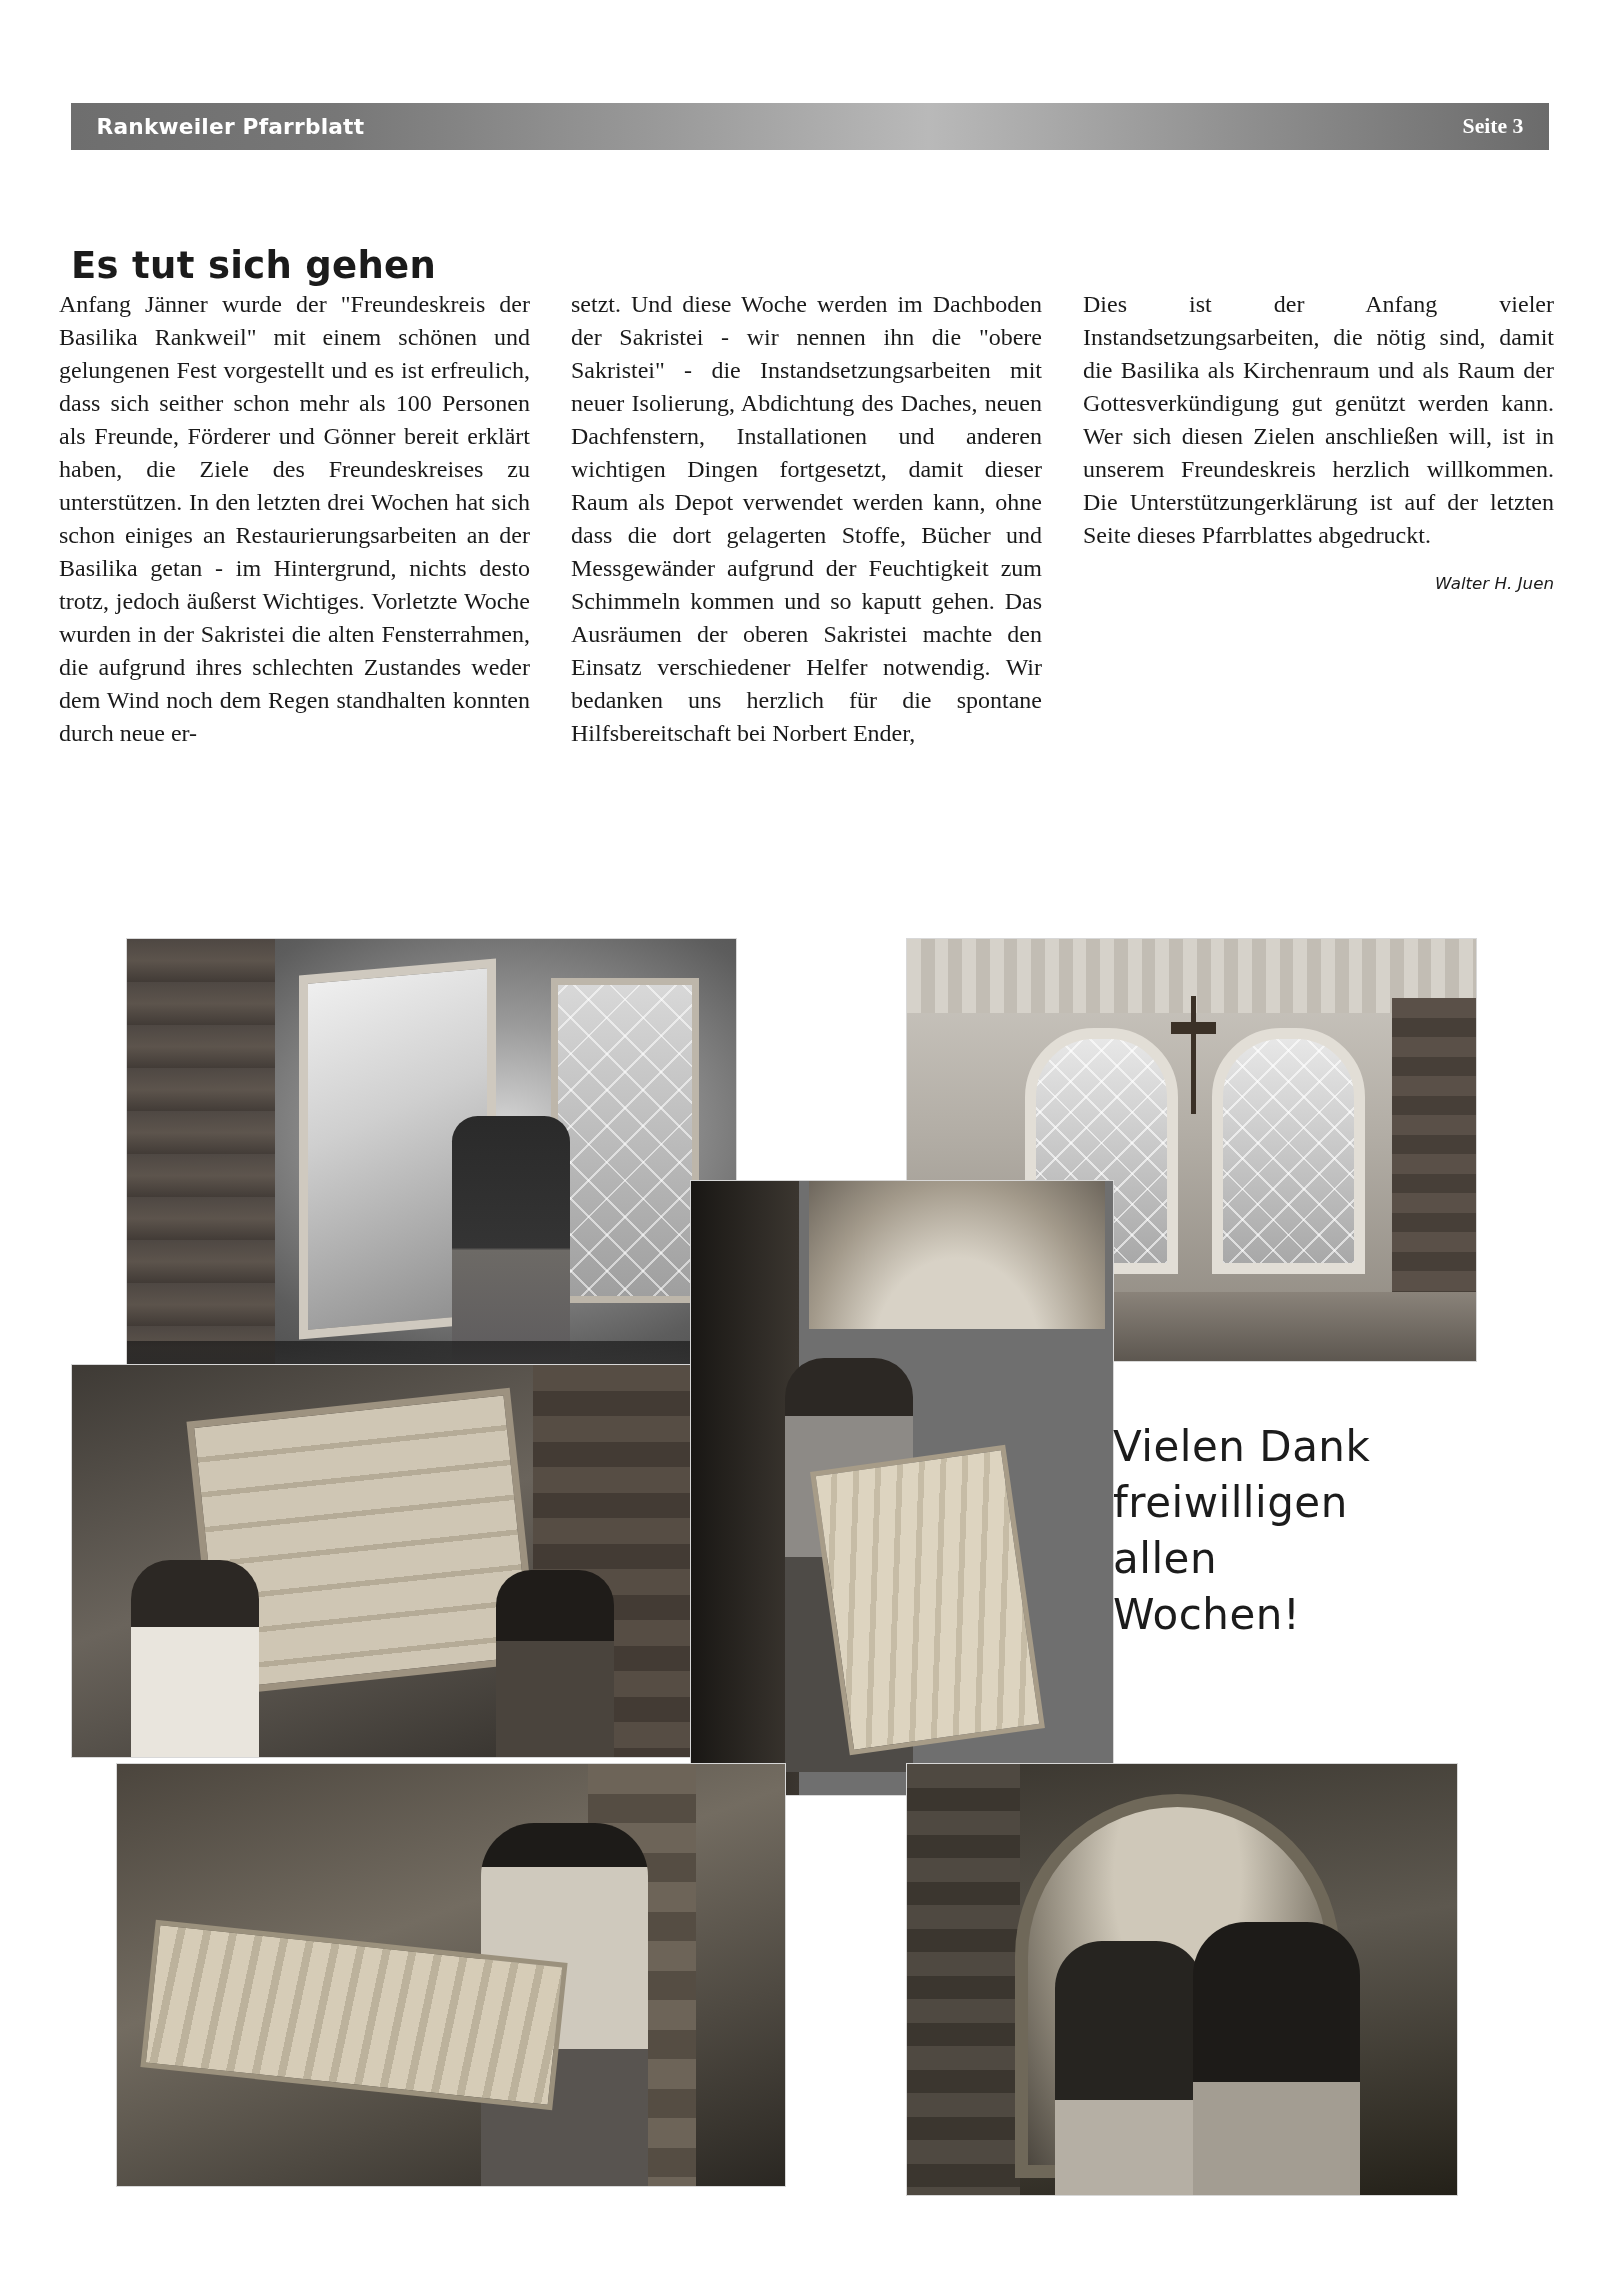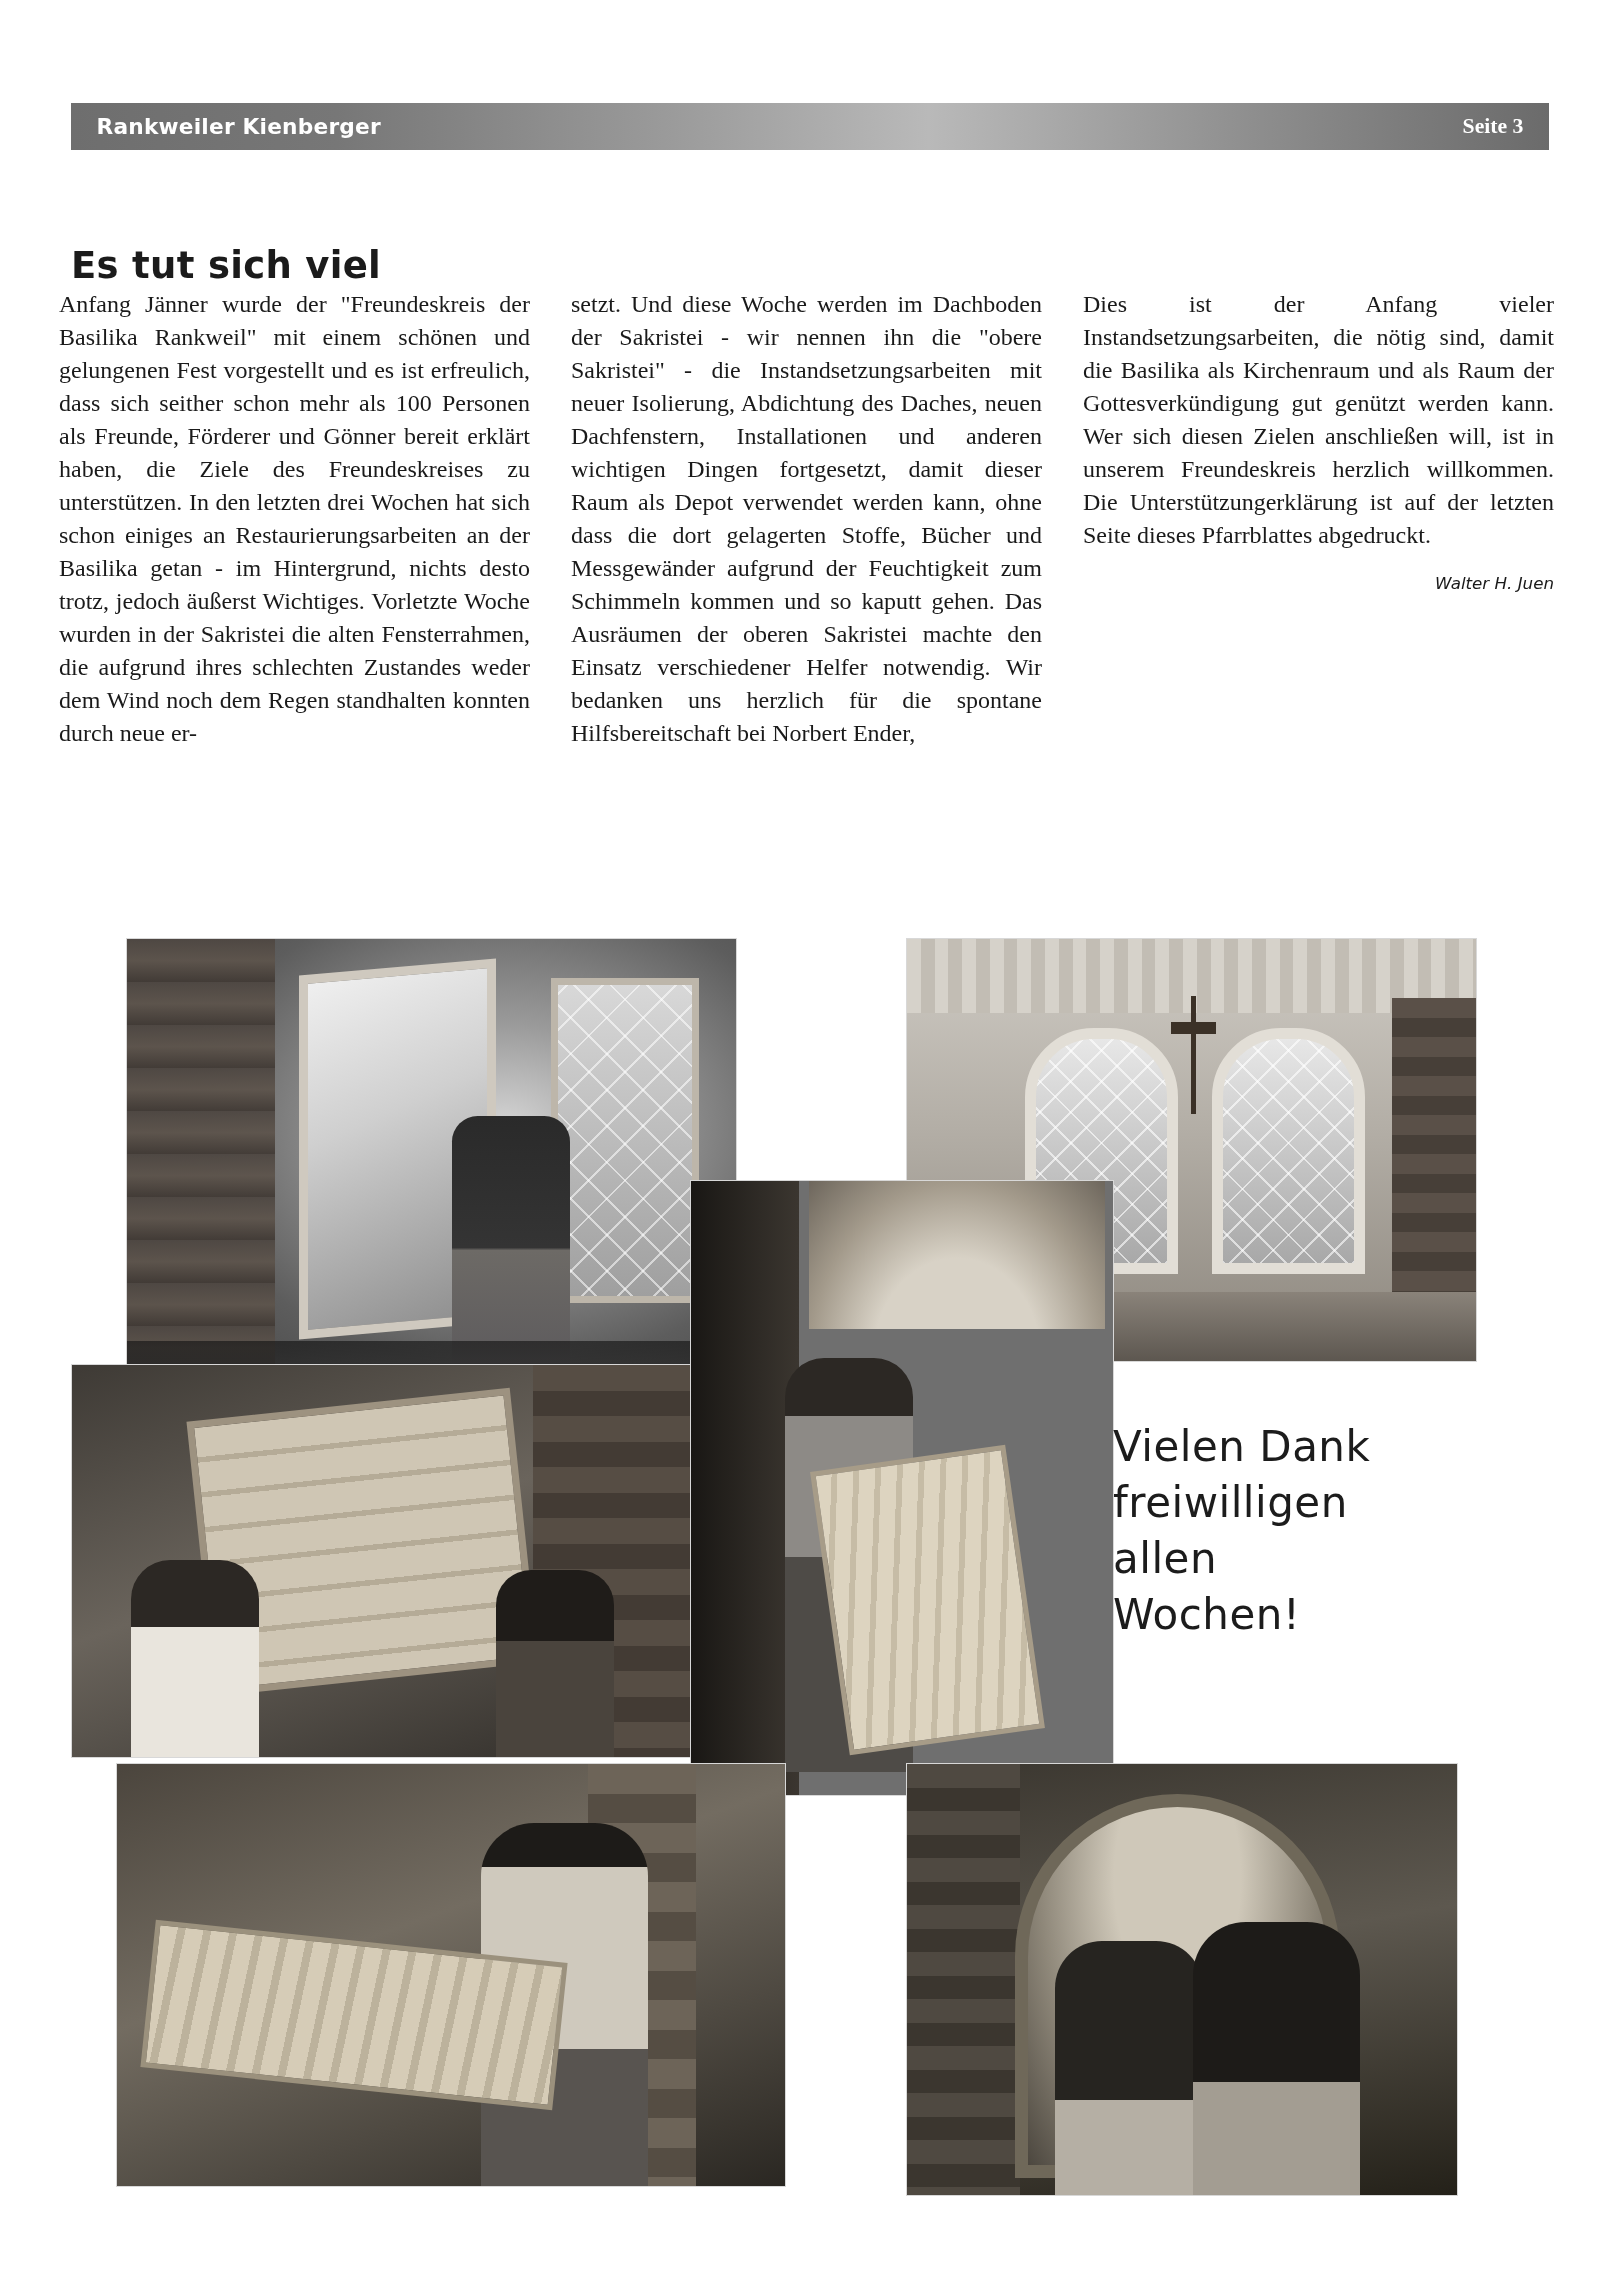--- a/index.html
+++ b/index.html
@@ -292,25 +292,25 @@
     color: #1c1c1c;
     letter-spacing: 0.5px;
   }
 </style>
 </head>
 <body>
 
 <div class="page">
 
   <div class="header-bar">
-    <span class="header-title">Rankweiler Kienberger</span>
+    <span class="header-title">Rankweiler Pfarrblatt</span>
     <span class="header-page">Seite 3</span>
   </div>
 
-  <h1 class="headline">Es tut sich viel</h1>
+  <h1 class="headline">Es tut sich gehen</h1>
 
   <div class="columns">
 
     <div class="col">
       <p>Anfang Jänner wurde der "Freundeskreis der Basilika Rankweil" mit einem schönen und gelungenen Fest vorgestellt und es ist erfreulich, dass sich seither schon mehr als 100 Personen als Freunde, Förderer und Gönner bereit erklärt haben, die Ziele des Freundeskreises zu unterstützen. In den letzten drei Wochen hat sich schon einiges an Restaurierungsarbeiten an der Basilika getan - im Hintergrund, nichts desto trotz, jedoch äußerst Wichtiges. Vorletzte Woche wurden in der Sakristei die alten Fensterrahmen, die aufgrund ihres schlechten Zustandes weder dem Wind noch dem Regen standhalten konnten durch neue er-</p>
     </div>
 
     <div class="col">
       <p>setzt. Und diese Woche werden im Dachboden der Sakristei - wir nennen ihn die "obere Sakristei" - die Instandsetzungsarbeiten mit neuer Isolierung, Abdichtung des Daches, neuen Dachfenstern, Installationen und anderen wichtigen Dingen fortgesetzt, damit dieser Raum als Depot verwendet werden kann, ohne dass die dort gelagerten Stoffe, Bücher und Messgewänder aufgrund der Feuchtigkeit zum Schimmeln kommen und so kaputt gehen. Das Ausräumen der oberen Sakristei machte den Einsatz verschiedener Helfer notwendig. Wir bedanken uns herzlich für die spontane Hilfsbereitschaft bei Norbert Ender,</p>
     </div>

